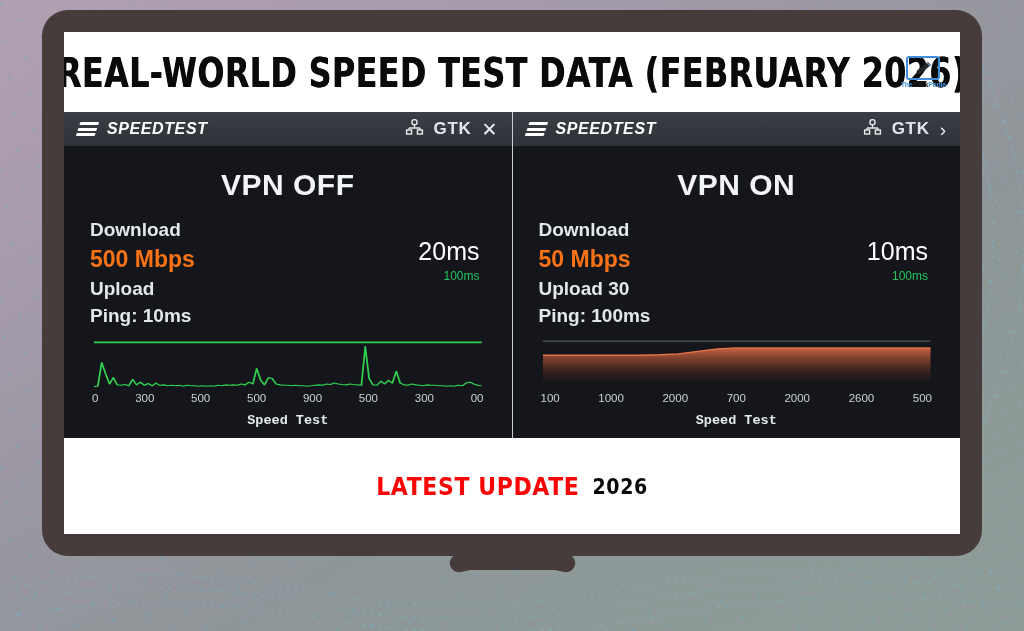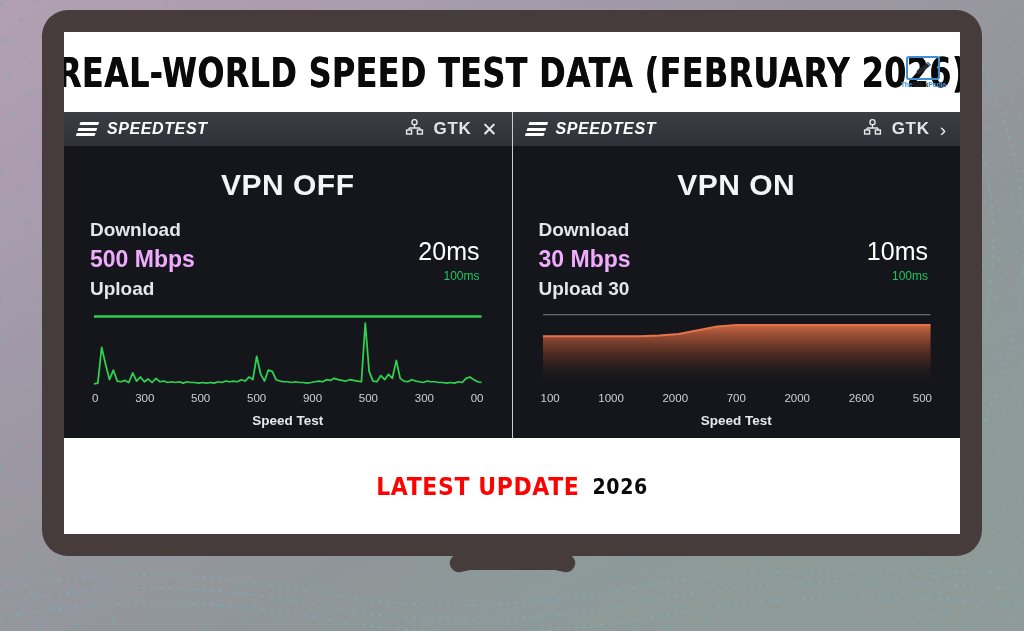--- a/index.html
+++ b/index.html
@@ -213,21 +213,21 @@
   .s-label {
     font-size: 19px;
     font-weight: 700;
     line-height: 1.45;
     color: #e4e7ea;
   }
   .s-big {
     font-size: 23px;
     font-weight: bold;
     line-height: 1.35;
-    color: #f0abfc;
+    color: #f97316;
   }
   .stats-right {
     text-align: right;
     padding-top: 22px;
     padding-right: 6px;
   }
   .lat-big {
     font-size: 25px;
     font-weight: 500;
     color: #ffffff;
@@ -253,20 +253,21 @@
     padding: 1px 2px 0 2px;
     color: #cdd1d6;
     font-size: 11.5px;
   }
   .chart-caption {
     text-align: center;
     color: #e6e9ec;
     font-size: 13.5px;
     font-weight: bold;
     margin-top: 9px;
+    font-family: Liberation Mono, monospace;
   }
 
   
   .footer {
     flex: 0 0 96px;
     background: #ffffff;
     display: flex;
     flex-direction: row;
     align-items: center;
     justify-content: center;
@@ -383,20 +384,21 @@
           </div>
 
           <div class="panel-body">
             <div class="vpn-title">VPN OFF</div>
 
             <div class="stats-row">
               <div class="stats-left">
                 <div class="s-label">Download</div>
                 <div class="s-big">500 Mbps</div>
                 <div class="s-label">Upload</div>
+                <div class="s-label">Ping: 10ms</div>
               </div>
               <div class="stats-right">
                 <div class="lat-big">20ms</div>
                 <div class="lat-small">100ms</div>
               </div>
             </div>
 
             <div class="chart-wrap">
               <svg class="chart-svg" viewBox="0 0 400 86" preserveAspectRatio="none" height="86">
                 <line id="refline-left" x1="4" y1="7" x2="396" y2="7" stroke="#2fd14f" stroke-width="2.6"></line>
@@ -437,22 +439,23 @@
             <span class="st-gtk">GTK</span>
             <span class="st-chevron">›</span>
           </div>
 
           <div class="panel-body">
             <div class="vpn-title">VPN ON</div>
 
             <div class="stats-row">
               <div class="stats-left">
                 <div class="s-label">Download</div>
-                <div class="s-big">30 Mbps</div>
+                <div class="s-big">50 Mbps</div>
                 <div class="s-label">Upload 30</div>
+                <div class="s-label">Ping: 100ms</div>
               </div>
               <div class="stats-right">
                 <div class="lat-big">10ms</div>
                 <div class="lat-small">100ms</div>
               </div>
             </div>
 
             <div class="chart-wrap">
               <svg class="chart-svg" viewBox="0 0 400 86" preserveAspectRatio="none" height="86">
                 <defs>

